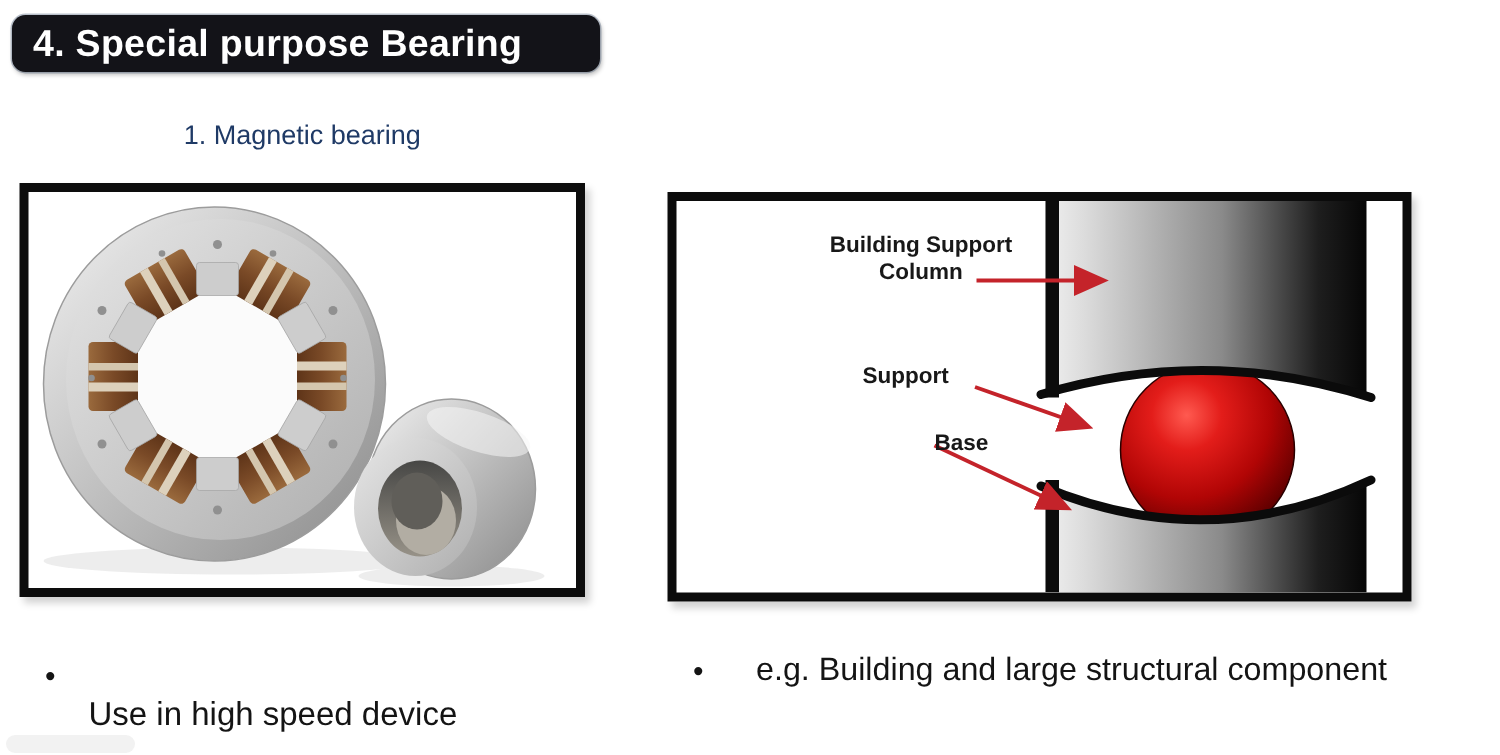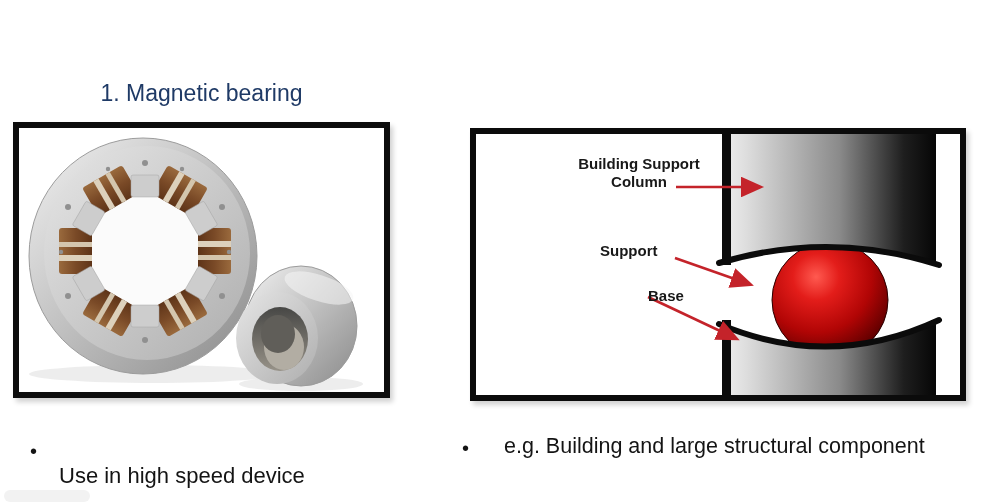--- a/index.html
+++ b/index.html
@@ -9,31 +9,31 @@
   }
   
   .title-badge{
     position:absolute;left:8px;top:10px;width:378px;height:38px;
     background:#131318;border-radius:9px;
     color:#ffffff;font-size:25px;font-weight:700;line-height:38px;
     padding-left:14px;letter-spacing:.2px;
     box-shadow:0 0 0 1px rgba(60,80,110,.35), 1px 2px 3px rgba(0,0,0,.25);
   }
   
-  .subtitle{position:absolute;font-size:23px;color:#1f3a66;text-align:center;}
+  .subtitle{position:absolute;font-size:18px;color:#1f3a66;text-align:center;}
   .subtitle.left{left:13px;top:80px;width:377px;}
   .subtitle.right{left:467px;top:88px;width:496px;}
   
   .photo-frame{
     position:absolute;left:13px;top:122px;width:365px;height:264px;
     border:6px solid #0d0d0d;background:#ffffff;
     box-shadow:3px 4px 5px rgba(0,0,0,.18);
   }
   .diagram-frame{
-    position:absolute;left:470px;top:128px;width:484px;height:261px;
+    position:absolute;left:445px;top:128px;width:484px;height:261px;
     border:6px solid #0b0b0b;background:#ffffff;
     box-shadow:3px 4px 5px rgba(0,0,0,.18);
   }
   .diagram-frame svg{position:absolute;left:0;top:0;}
   .diag-label{
     position:absolute;font-size:15px;font-weight:700;color:#181818;line-height:18px;
   }
   .diag-label.column{left:101px;top:21px;width:124px;text-align:center;}
   .diag-label.bearing{left:124px;top:108px;}
   .diag-label.base{left:124px;top:153px;margin-left:48px;}
@@ -48,20 +48,21 @@
   .smudge{
     position:absolute;left:4px;top:490px;width:86px;height:12px;
     background:#efefef;border-radius:6px;opacity:.8;
   }
 </style>
 </head>
 <body>
 
 <div class="slide">
 
+  <div class="title-badge">4. Special purpose Bearing</div>
 
   <div class="subtitle left">1. Magnetic bearing</div>
 
   <div class="photo-frame">
     <svg width="365" height="264" viewBox="0 0 365 264">
       <defs>
         <linearGradient id="silverBody" x1="0" y1="0" x2="1" y2="1">
           <stop offset="0" stop-color="#f1f1f1"></stop>
             <stop offset="0.45" stop-color="#c3c3c3"></stop>
             <stop offset="1" stop-color="#8a8a8a"></stop>

